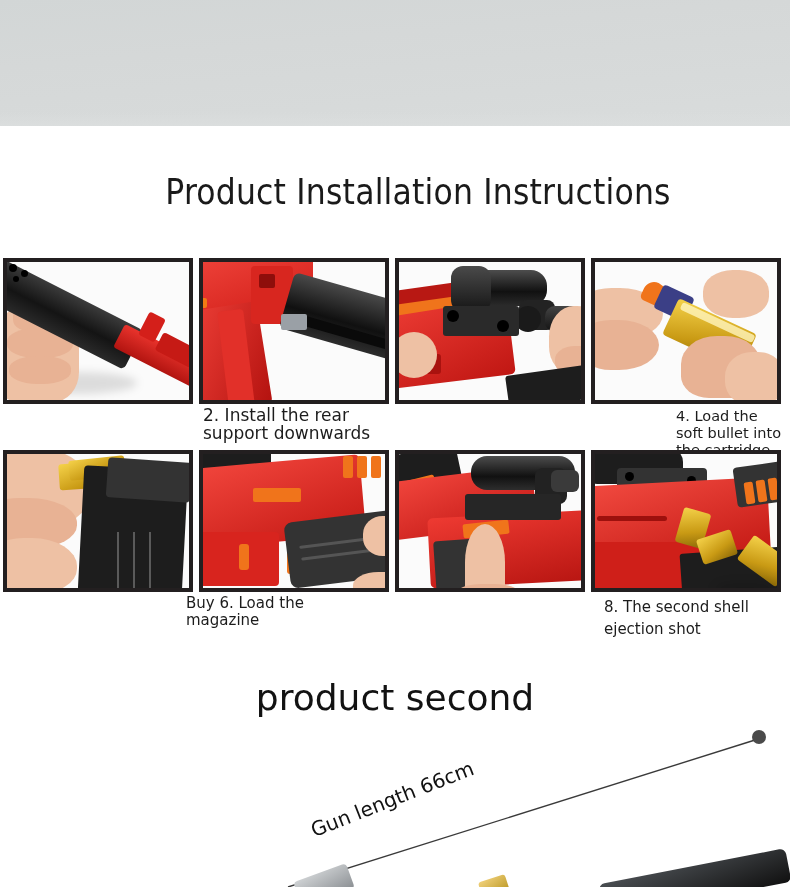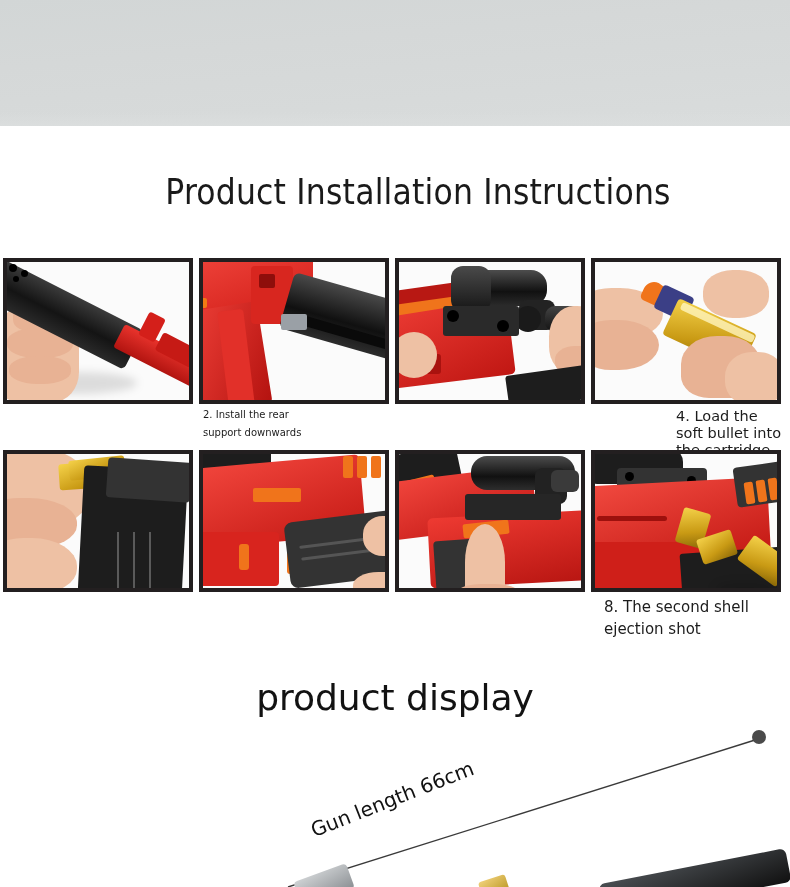--- a/index.html
+++ b/index.html
@@ -183,21 +183,21 @@
             <div style="position:absolute;left:88px;top:40px;width:80px;height:8px;background:rgba(255,245,190,.8);transform:rotate(25deg);transform-origin:left top;border-radius:3px;"></div>
 
             <div class="skin" style="left:108px;top:8px;width:66px;height:48px;border-radius:45%;"></div>
             <div class="skin2" style="left:86px;top:74px;width:80px;height:62px;border-radius:45% 45% 35% 35%;"></div>
             <div class="skin" style="left:130px;top:90px;width:60px;height:54px;border-radius:45%;"></div>
           </div>
         </div>
 
       </div>
       <div class="captions">
-        <div class="cap" style="left:203px;top:2px;width:185px;font-size:10px;line-height:18px;">2. Install the rear
+        <div class="cap" style="left:203px;top:2px;width:185px;font-size:17px;line-height:18px;">2. Install the rear
 support downwards</div>
         <div class="cap" style="left:676px;top:4px;width:120px;">4. Load the
 soft bullet into the cartridge case</div>
       </div>
     </div>
 
     <div class="row row2">
       <div class="cells">
 
         <div class="cell">
@@ -283,28 +283,30 @@
 
             <div class="gold" style="left:84px;top:56px;width:28px;height:36px;transform:rotate(16deg);"></div>
             <div class="gold" style="left:104px;top:80px;width:36px;height:26px;transform:rotate(-18deg);"></div>
             <div class="gold" style="left:146px;top:92px;width:48px;height:30px;transform:rotate(36deg);"></div>
             <div class="shadow" style="left:120px;top:128px;width:60px;height:14px;"></div>
           </div>
         </div>
 
       </div>
       <div class="captions">
+        <div class="cap" style="left:186px;top:3px;width:180px;font-size:15px;line-height:17px;">Buy 6. Load the
+magazine</div>
         <div class="cap" style="left:604px;top:4px;width:185px;font-size:15px;line-height:22px;">8. The second shell
 ejection shot</div>
       </div>
     </div>
 
   </div>
 
-  <div class="heading-display">product display</div>
+  <div class="heading-display">product second</div>
 
   <div class="display-area">
     <svg class="dim-line" viewBox="0 0 790 161">
       <line x1="288" y1="161" x2="755" y2="14" stroke="#3a3a3a" stroke-width="1.4"></line>
       <circle cx="759" cy="11" r="7" fill="#4a4a4a"></circle>
       <rect x="320" y="88" width="160" height="40" fill="#ffffff" transform="rotate(-21.5 320 128)"></rect>
     </svg>
 
     <div style="position:absolute;left:296px;top:146px;width:56px;height:26px;background:linear-gradient(170deg,#cfd2d4,#8b8f93);border-radius:4px;transform:rotate(-20deg);"></div>
     <div style="position:absolute;left:600px;top:140px;width:190px;height:34px;background:linear-gradient(170deg,#4a4e52,#111);border-radius:6px;transform:rotate(-11deg);"></div>

